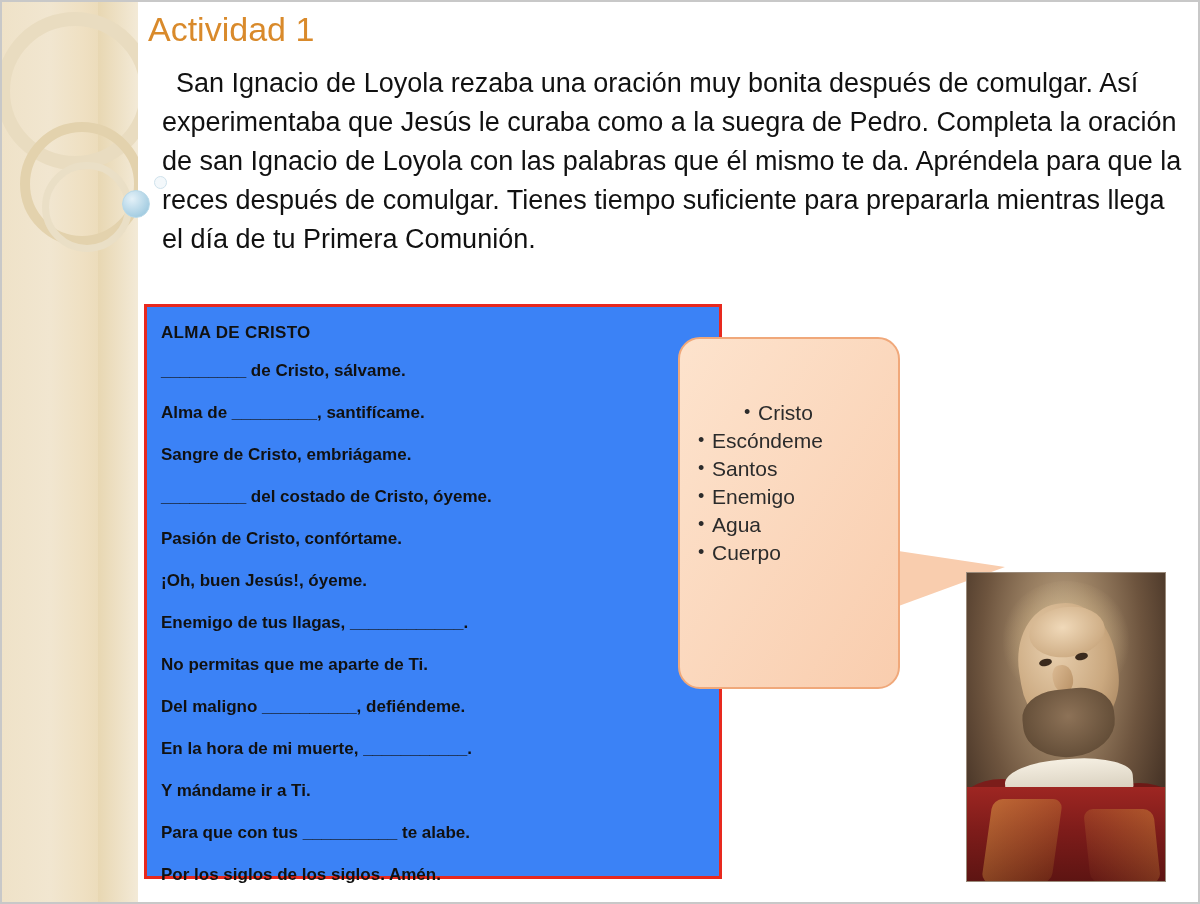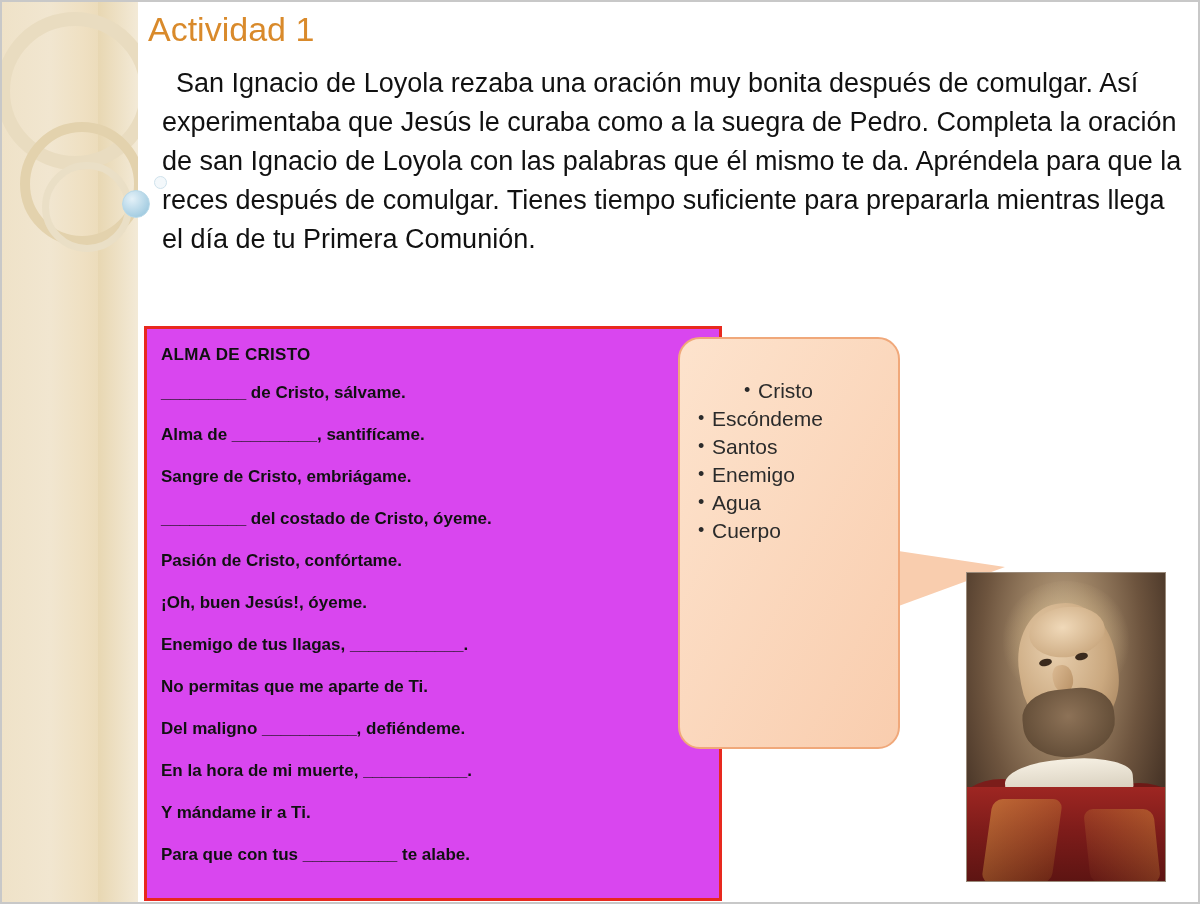--- a/index.html
+++ b/index.html
@@ -103,24 +103,24 @@
     width: 1020px;
     font-size: 27px;
     line-height: 39px;
     color: #111111;
     text-indent: 14px;
   }
   
   .prayer-box {
     position: absolute;
     left: 6px;
-    top: 324px;
+    top: 302px;
     width: 578px;
     height: 575px;
-    background: #d946ef;
+    background: #3b82f6;
     border: 3px solid #e8291e;
     box-sizing: border-box;
     padding: 16px 14px 10px 14px;
   }
   .prayer-title {
     font-size: 17px;
     font-weight: bold;
     color: #111;
     margin-bottom: 18px;
     letter-spacing: 0.3px;
@@ -138,26 +138,26 @@
     position: absolute;
     left: 540px;
     top: 335px;
     width: 360px;
     height: 355px;
   }
   .callout-body {
     position: absolute;
     left: 0; top: 0;
     width: 222px;
-    height: 412px;
+    height: 352px;
     border-radius: 22px;
     background: linear-gradient(to bottom right, #fde3cd, #f9cdae);
     border: 2px solid #f0a87a;
     box-sizing: border-box;
-    padding: 38px 0 0 0;
+    padding: 60px 0 0 0;
   }
   .callout-list {
     list-style: none;
     margin: 0;
     padding: 0 0 0 18px;
   }
   .callout-list li {
     font-size: 21px;
     color: #2b2b2b;
     line-height: 28px;
@@ -332,20 +332,21 @@
       <div class="prayer-line">Sangre de Cristo, embriágame.</div>
       <div class="prayer-line">_________ del costado de Cristo, óyeme.</div>
       <div class="prayer-line">Pasión de Cristo, confórtame.</div>
       <div class="prayer-line">¡Oh, buen Jesús!, óyeme.</div>
       <div class="prayer-line">Enemigo de tus llagas, ____________.</div>
       <div class="prayer-line">No permitas que me aparte de Ti.</div>
       <div class="prayer-line">Del maligno __________, defiéndeme.</div>
       <div class="prayer-line">En la hora de mi muerte, ___________.</div>
       <div class="prayer-line">Y mándame ir a Ti.</div>
       <div class="prayer-line">Para que con tus __________ te alabe.</div>
+      <div class="prayer-line">Por los siglos de los siglos. Amén.</div>
     </div>
 
     <div class="callout">
       <div class="callout-tail-border"></div>
       <div class="callout-tail"></div>
       <div class="callout-body">
         <ul class="callout-list">
           <li class="first">Cristo</li>
           <li>Escóndeme</li>
           <li>Santos</li>

